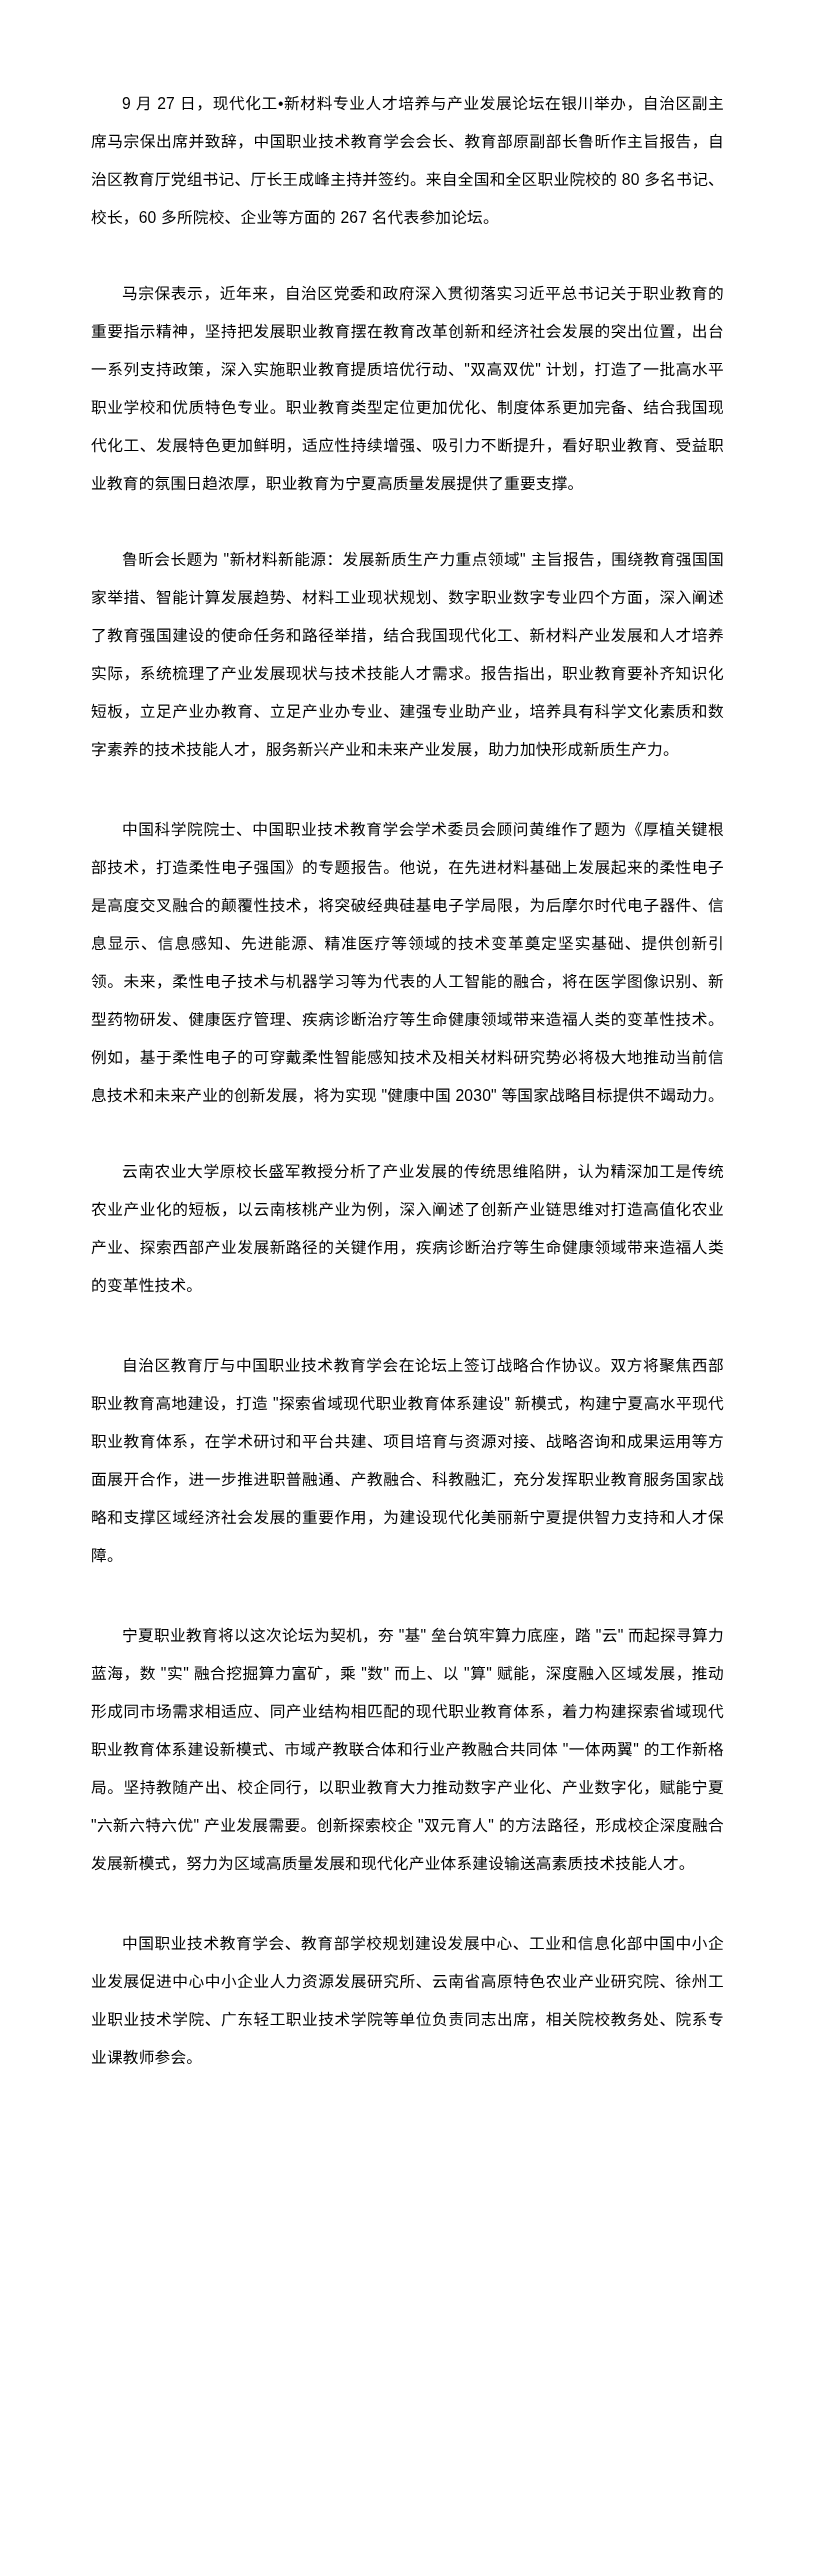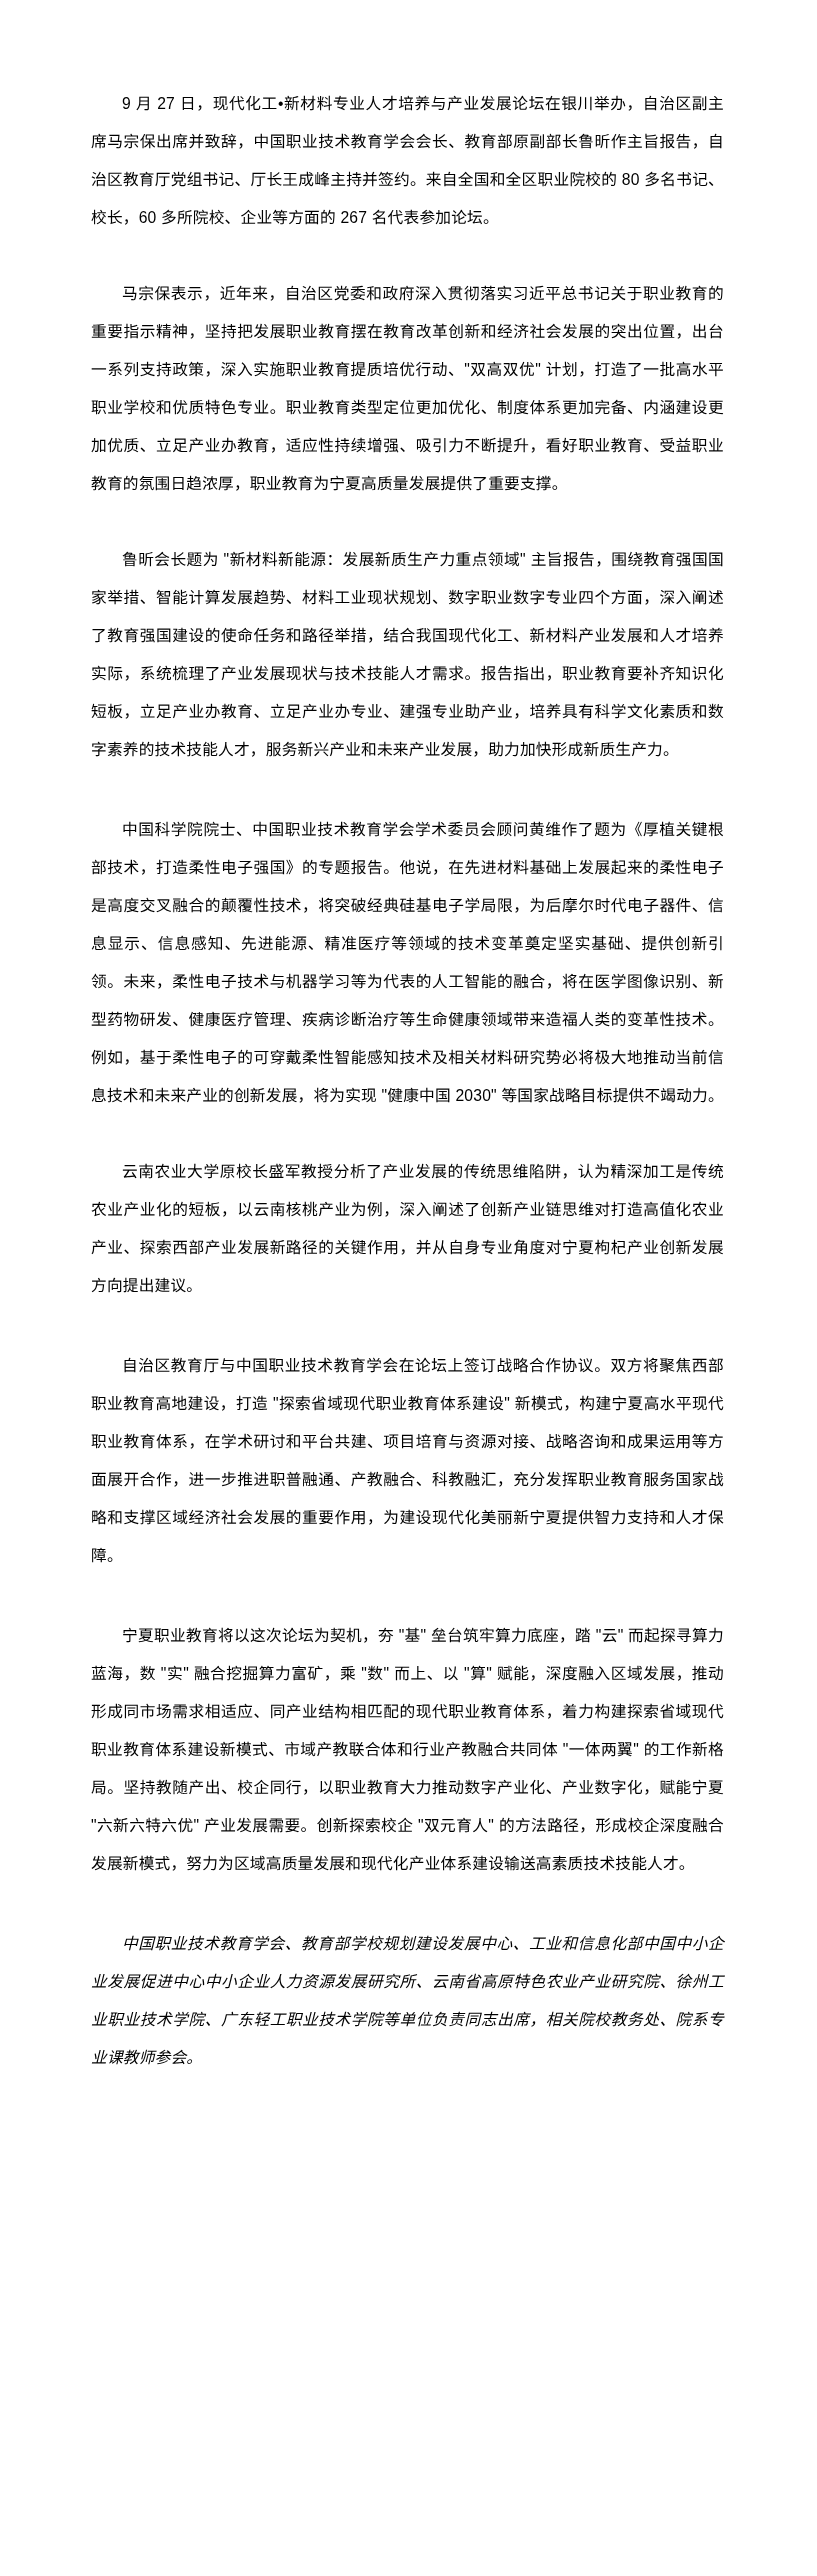--- a/index.html
+++ b/index.html
@@ -35,41 +35,40 @@
     text-align: justify;
     text-justify: inter-ideograph;
     text-indent: 31px;
     margin: 0 0 38px 14px;
     word-break: break-all;
     color: #000000;
   }
 
   .para:last-child {
     margin-bottom: 0;
-    font-style: italic;
   }
 
   
   .para.gap-lg { margin-bottom: 42px; }
 </style>
 </head>
 <body>
 
 <div class="page">
   <div class="article-body">
 
     <p class="para">9 月 27 日，现代化工•新材料专业人才培养与产业发展论坛在银川举办，自治区副主席马宗保出席并致辞，中国职业技术教育学会会长、教育部原副部长鲁昕作主旨报告，自治区教育厅党组书记、厅长王成峰主持并签约。来自全国和全区职业院校的 80 多名书记、校长，60 多所院校、企业等方面的 267 名代表参加论坛。</p>
 
-    <p class="para">马宗保表示，近年来，自治区党委和政府深入贯彻落实习近平总书记关于职业教育的重要指示精神，坚持把发展职业教育摆在教育改革创新和经济社会发展的突出位置，出台一系列支持政策，深入实施职业教育提质培优行动、"双高双优" 计划，打造了一批高水平职业学校和优质特色专业。职业教育类型定位更加优化、制度体系更加完备、内涵建设更加优质、立足产业办教育，适应性持续增强、吸引力不断提升，看好职业教育、受益职业教育的氛围日趋浓厚，职业教育为宁夏高质量发展提供了重要支撑。</p>
+    <p class="para">马宗保表示，近年来，自治区党委和政府深入贯彻落实习近平总书记关于职业教育的重要指示精神，坚持把发展职业教育摆在教育改革创新和经济社会发展的突出位置，出台一系列支持政策，深入实施职业教育提质培优行动、"双高双优" 计划，打造了一批高水平职业学校和优质特色专业。职业教育类型定位更加优化、制度体系更加完备、结合我国现代化工、发展特色更加鲜明，适应性持续增强、吸引力不断提升，看好职业教育、受益职业教育的氛围日趋浓厚，职业教育为宁夏高质量发展提供了重要支撑。</p>
 
     <p class="para gap-lg">鲁昕会长题为 "新材料新能源：发展新质生产力重点领域" 主旨报告，围绕教育强国国家举措、智能计算发展趋势、材料工业现状规划、数字职业数字专业四个方面，深入阐述了教育强国建设的使命任务和路径举措，结合我国现代化工、新材料产业发展和人才培养实际，系统梳理了产业发展现状与技术技能人才需求。报告指出，职业教育要补齐知识化短板，立足产业办教育、立足产业办专业、建强专业助产业，培养具有科学文化素质和数字素养的技术技能人才，服务新兴产业和未来产业发展，助力加快形成新质生产力。</p>
 
     <p class="para">中国科学院院士、中国职业技术教育学会学术委员会顾问黄维作了题为《厚植关键根部技术，打造柔性电子强国》的专题报告。他说，在先进材料基础上发展起来的柔性电子是高度交叉融合的颠覆性技术，将突破经典硅基电子学局限，为后摩尔时代电子器件、信息显示、信息感知、先进能源、精准医疗等领域的技术变革奠定坚实基础、提供创新引领。未来，柔性电子技术与机器学习等为代表的人工智能的融合，将在医学图像识别、新型药物研发、健康医疗管理、疾病诊断治疗等生命健康领域带来造福人类的变革性技术。例如，基于柔性电子的可穿戴柔性智能感知技术及相关材料研究势必将极大地推动当前信息技术和未来产业的创新发展，将为实现 "健康中国 2030" 等国家战略目标提供不竭动力。</p>
 
-    <p class="para gap-lg">云南农业大学原校长盛军教授分析了产业发展的传统思维陷阱，认为精深加工是传统农业产业化的短板，以云南核桃产业为例，深入阐述了创新产业链思维对打造高值化农业产业、探索西部产业发展新路径的关键作用，并从自身专业角度对宁夏枸杞产业创新发展方向提出建议。</p>
+    <p class="para gap-lg">云南农业大学原校长盛军教授分析了产业发展的传统思维陷阱，认为精深加工是传统农业产业化的短板，以云南核桃产业为例，深入阐述了创新产业链思维对打造高值化农业产业、探索西部产业发展新路径的关键作用，疾病诊断治疗等生命健康领域带来造福人类的变革性技术。</p>
 
     <p class="para gap-lg">自治区教育厅与中国职业技术教育学会在论坛上签订战略合作协议。双方将聚焦西部职业教育高地建设，打造 "探索省域现代职业教育体系建设" 新模式，构建宁夏高水平现代职业教育体系，在学术研讨和平台共建、项目培育与资源对接、战略咨询和成果运用等方面展开合作，进一步推进职普融通、产教融合、科教融汇，充分发挥职业教育服务国家战略和支撑区域经济社会发展的重要作用，为建设现代化美丽新宁夏提供智力支持和人才保障。</p>
 
 
     <p class="para gap-lg">宁夏职业教育将以这次论坛为契机，夯 "基" 垒台筑牢算力底座，踏 "云" 而起探寻算力蓝海，数 "实" 融合挖掘算力富矿，乘 "数" 而上、以 "算" 赋能，深度融入区域发展，推动形成同市场需求相适应、同产业结构相匹配的现代职业教育体系，着力构建探索省域现代职业教育体系建设新模式、市域产教联合体和行业产教融合共同体 "一体两翼" 的工作新格局。坚持教随产出、校企同行，以职业教育大力推动数字产业化、产业数字化，赋能宁夏 "六新六特六优" 产业发展需要。创新探索校企 "双元育人" 的方法路径，形成校企深度融合发展新模式，努力为区域高质量发展和现代化产业体系建设输送高素质技术技能人才。</p>
 
     <p class="para">中国职业技术教育学会、教育部学校规划建设发展中心、工业和信息化部中国中小企业发展促进中心中小企业人力资源发展研究所、云南省高原特色农业产业研究院、徐州工业职业技术学院、广东轻工职业技术学院等单位负责同志出席，相关院校教务处、院系专业课教师参会。</p>
 
   </div>
 </div>

